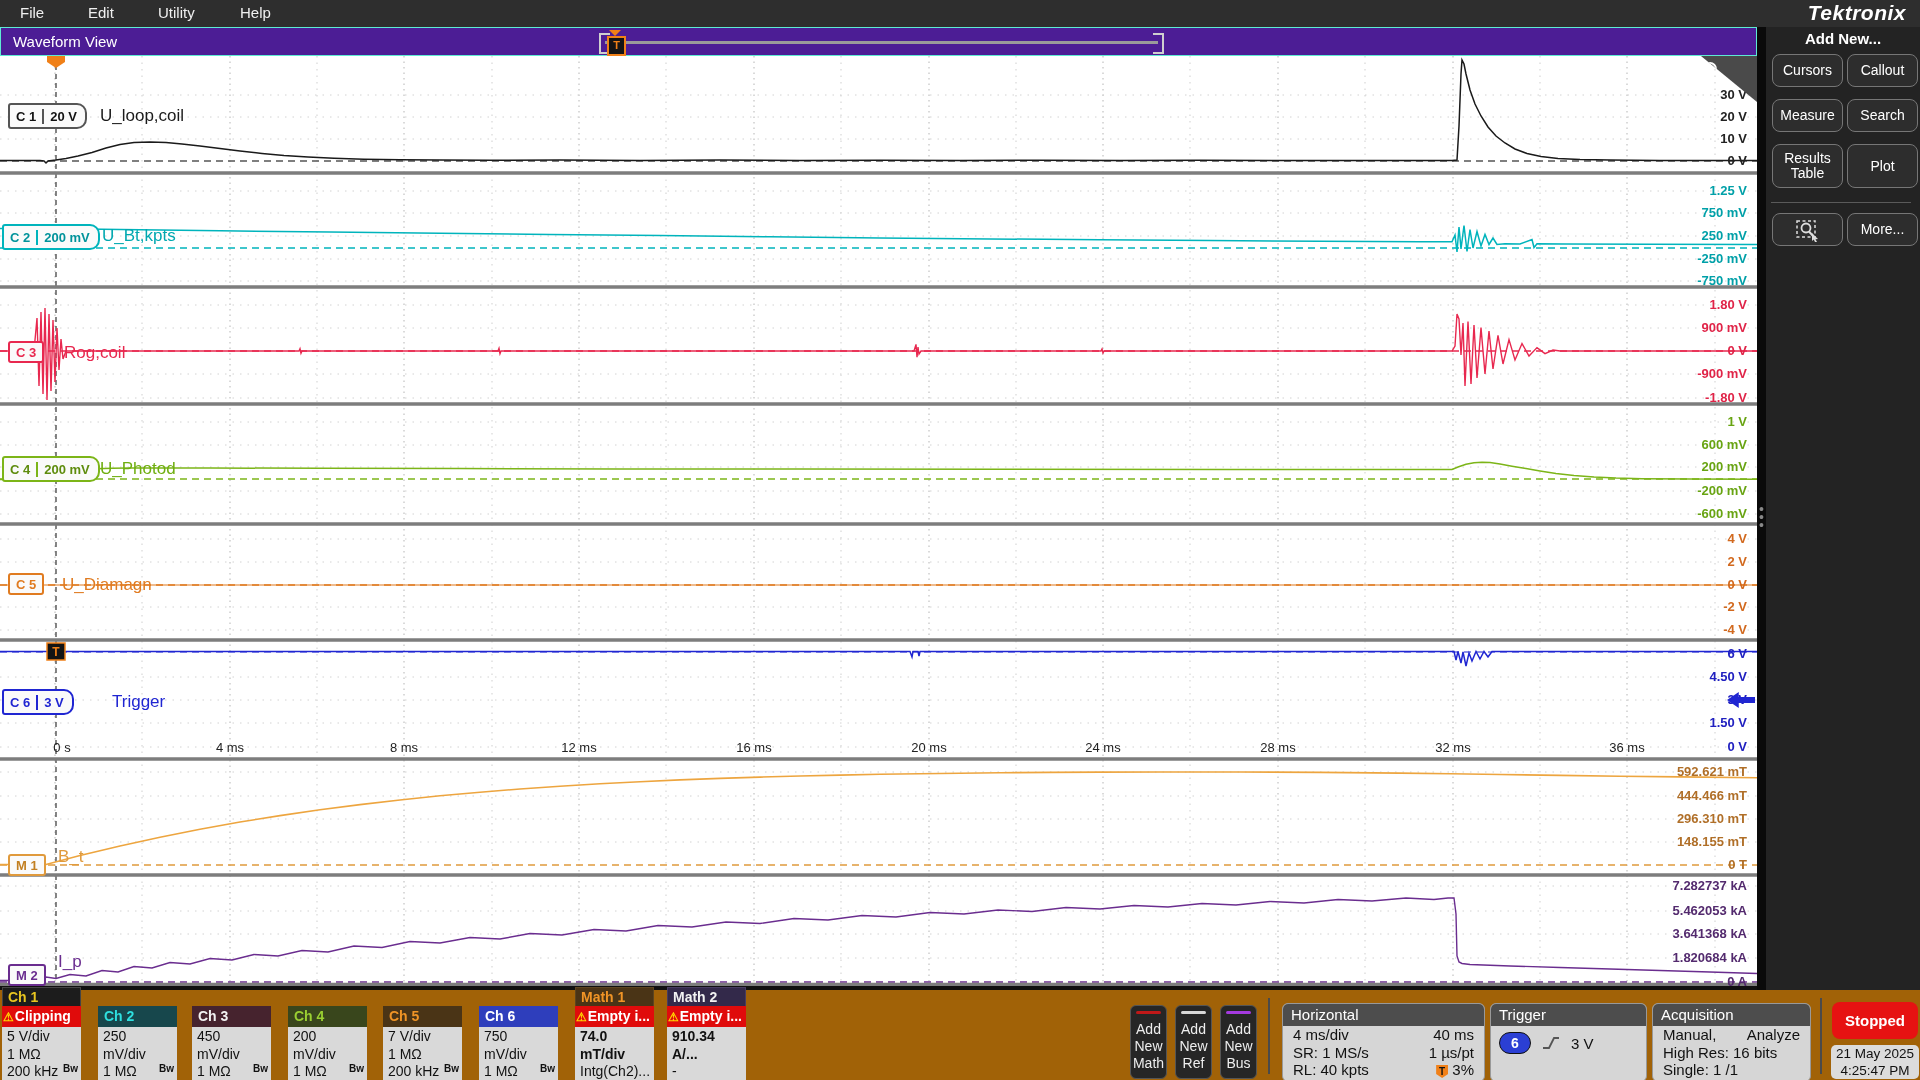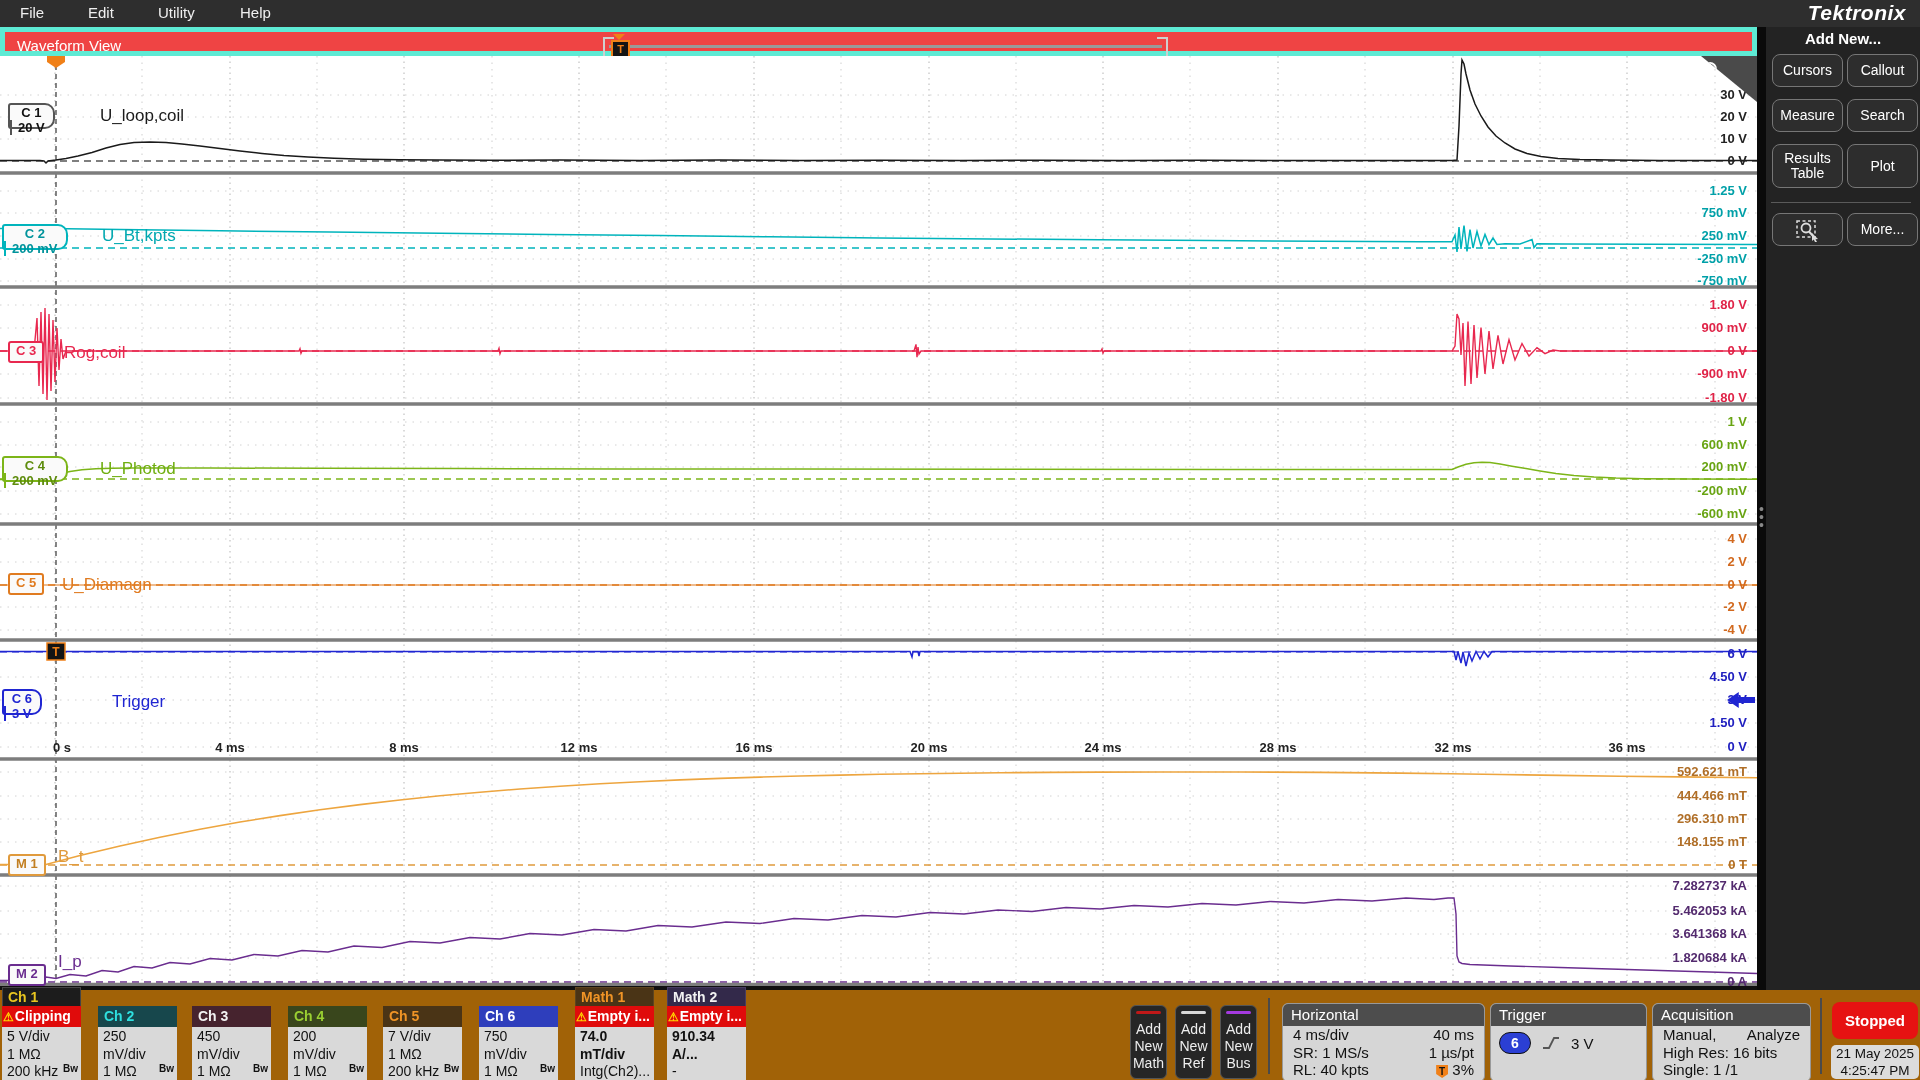--- a/index.html
+++ b/index.html
@@ -4,40 +4,40 @@
 <style>
   html,body{margin:0;padding:0;background:#000;}
   .screen{position:relative;width:1920px;height:1080px;background:#141414;overflow:hidden;
           font-family:"Liberation Sans",sans-serif;-webkit-font-smoothing:antialiased;}
   
   .menubar{position:absolute;left:0;top:0;width:1920px;height:27px;background:#2e2e2e;border-bottom:1px solid #1a1a1a;}
   .menu-item{position:absolute;top:4px;color:#f0f0f0;font-size:15px;cursor:default;}
   .logo{position:absolute;right:14px;top:1px;color:#fff;font-size:21px;font-weight:800;letter-spacing:.5px;font-style:italic;}
   
   .wfpanel{position:absolute;left:0;top:27px;width:1757px;height:963px;background:#101010;}
-  .wf-head{position:absolute;left:0;top:0;width:1757px;height:29px;background:#ef4444;border:5px solid #5eead4;box-sizing:border-box;}
+  .wf-head{position:absolute;left:0;top:0;width:1757px;height:29px;background:#4c1d95;border:1px solid #5eead4;box-sizing:border-box;}
   .wf-title{position:absolute;left:12px;top:5px;color:#fff;font-size:15px;}
   .minimap{position:absolute;left:598px;top:5px;width:565px;height:19px;}
   .mm-line{position:absolute;left:6px;top:8px;width:553px;height:3px;background:#9a9a9a;}
   .mm-brl{position:absolute;left:0;top:0;width:9px;height:17px;border:2px solid #cfcfcf;border-right:none;}
   .mm-brr{position:absolute;right:0;top:0;width:9px;height:17px;border:2px solid #cfcfcf;border-left:none;}
   .mm-flag{position:absolute;left:8px;top:3px;width:15px;height:16px;background:#141414;border:2px solid #f08018;color:#f08018;
            font-size:11px;font-weight:700;text-align:center;line-height:15px;}
   .mm-tri{position:absolute;left:10px;top:-3px;width:0;height:0;border-left:6px solid transparent;border-right:6px solid transparent;border-top:6px solid #f08018;}
   .plot{position:absolute;left:0;top:29px;width:1757px;height:930px;background:#ffffff;}
   .plot svg{position:absolute;left:0;top:0;}
   
   .cbadge{position:absolute;height:22px;display:flex;align-items:center;background:#fafafa;border:2px solid #888;border-radius:3px;
-          font-size:13px;font-weight:700;z-index:5;flex-direction:column;}
+          font-size:13px;font-weight:700;z-index:5;}
   .cbadge .cid{padding:0 6px;}
   .cbadge .cscale{padding:0 8px 0 6px;border-left:2px solid;}
   .cbadge.pointed{border-radius:3px 10px 10px 3px;}
   .chlabel{position:absolute;font-size:17px;z-index:5;white-space:nowrap;}
   .ax{position:absolute;width:120px;text-align:right;font-size:13px;font-weight:700;height:16px;line-height:16px;z-index:4;white-space:nowrap;}
-  .tl{position:absolute;width:64px;text-align:center;font-size:13px;font-weight:700;color:#222;top:684px;z-index:4;}
+  .tl{position:absolute;width:64px;text-align:center;font-size:13px;font-weight:400;color:#222;top:684px;z-index:4;}
   .corner-tri{position:absolute;right:0;top:0;width:56px;height:46px;background:#4a4a4a;
               clip-path:polygon(0 0,100% 0,100% 100%);z-index:6;}
   .corner-tri svg{position:absolute;right:6px;top:4px;}
   .trig-arrow{position:absolute;right:2px;width:28px;height:16px;background:#2026d2;z-index:6;
               clip-path:polygon(0 50%,42% 0,42% 32%,100% 32%,100% 68%,42% 68%,42% 100%);}
   
   .sidebar{position:absolute;left:1757px;top:27px;width:163px;height:963px;background:#232323;}
   .sb-strip{position:absolute;left:0;top:0;width:9px;height:963px;background:#0a0a0a;}
   .sb-handle{position:absolute;left:2px;top:478px;color:#888;font-size:14px;line-height:8px;}
   .sb-title{position:absolute;left:9px;top:3px;width:154px;text-align:center;color:#fff;font-size:15px;font-weight:700;}

